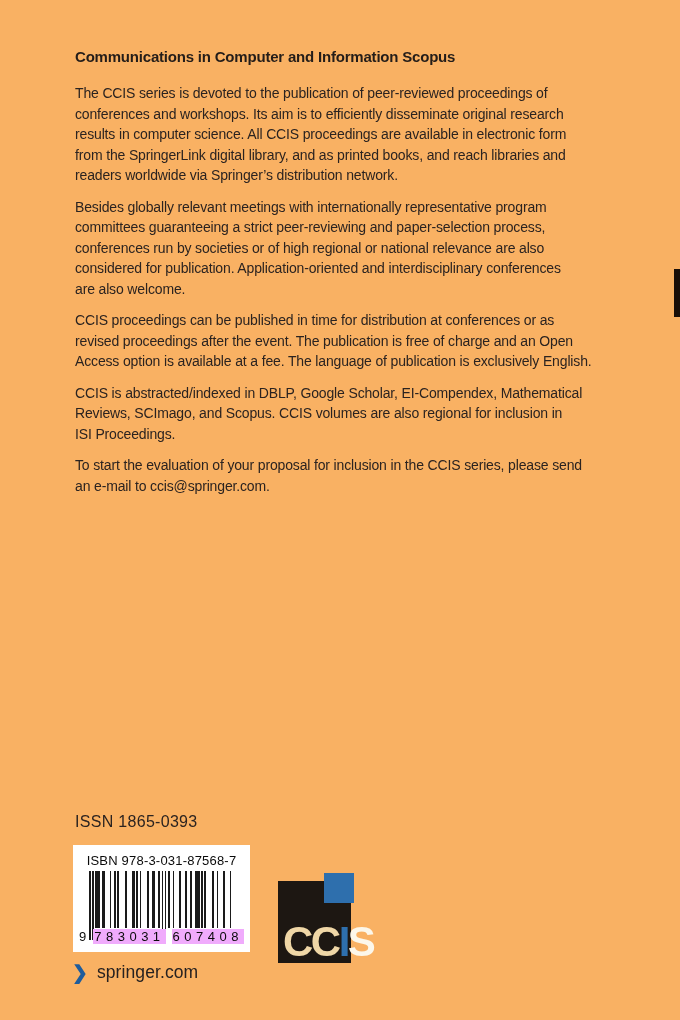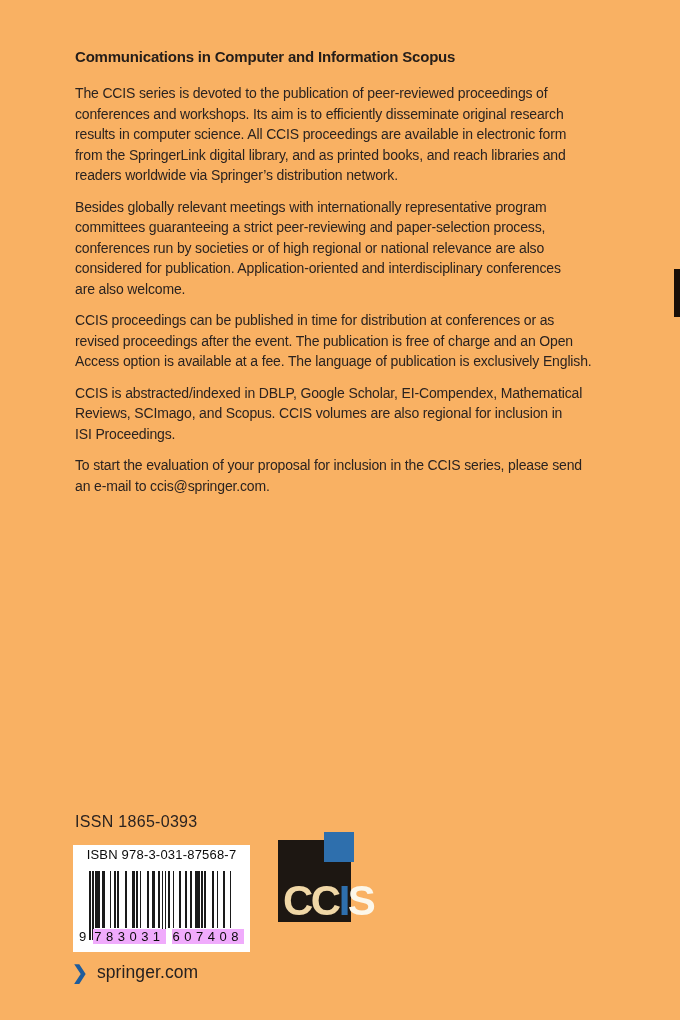--- a/index.html
+++ b/index.html
@@ -24,35 +24,35 @@
   }
   .issn {
     position:absolute; left:75px; top:813px;
     font-size:16px; letter-spacing:0.3px; color:#2b2320;
   }
   .isbn-box {
     position:absolute; left:73px; top:845px; width:177px; height:107px;
     background:#ffffff;
   }
   .isbn-label {
-    margin-top:2px; text-align:center;
+    margin-top:8px; text-align:center;
     font-size:13px; letter-spacing:0.2px; color:#0a0a0a;
   }
   .bars {
     position:absolute; left:16px; top:26px;
   }
   .bars svg { display:block; fill:#1a1a1a; }
   .bc-digits {
     position:absolute; left:5px; right:6px; top:84px;
     display:flex; justify-content:space-between; align-items:flex-end;
     font-size:13px; color:#0a0a0a;
   }
   .bc-group { background:#f0abfc; letter-spacing:4.5px; padding:0 1px;text-align:center; }
   .bc-lead { background:#ffffff; padding:0 1px; }
-  .ccis-logo { position:absolute; left:278px; top:832px; width:110px; height:92px; }
+  .ccis-logo { position:absolute; left:278px; top:873px; width:110px; height:92px; }
   .logo-black { position:absolute; left:0; top:8px; width:73px; height:82px; background:#1d1712; }
   .logo-blue  { position:absolute; left:46px; top:0; width:30px; height:30px; background:#2e6fad; }
   .logo-text  {
     position:absolute; left:5px; top:48px;
     font-size:42px; line-height:1; font-weight:bold; letter-spacing:-2.5px;
     white-space:nowrap;
   }
   .logo-cc { color:#f0d7a6; }
   .logo-i  { color:#2e6fad; }
   .logo-s  { color:#fcf7ea; }

